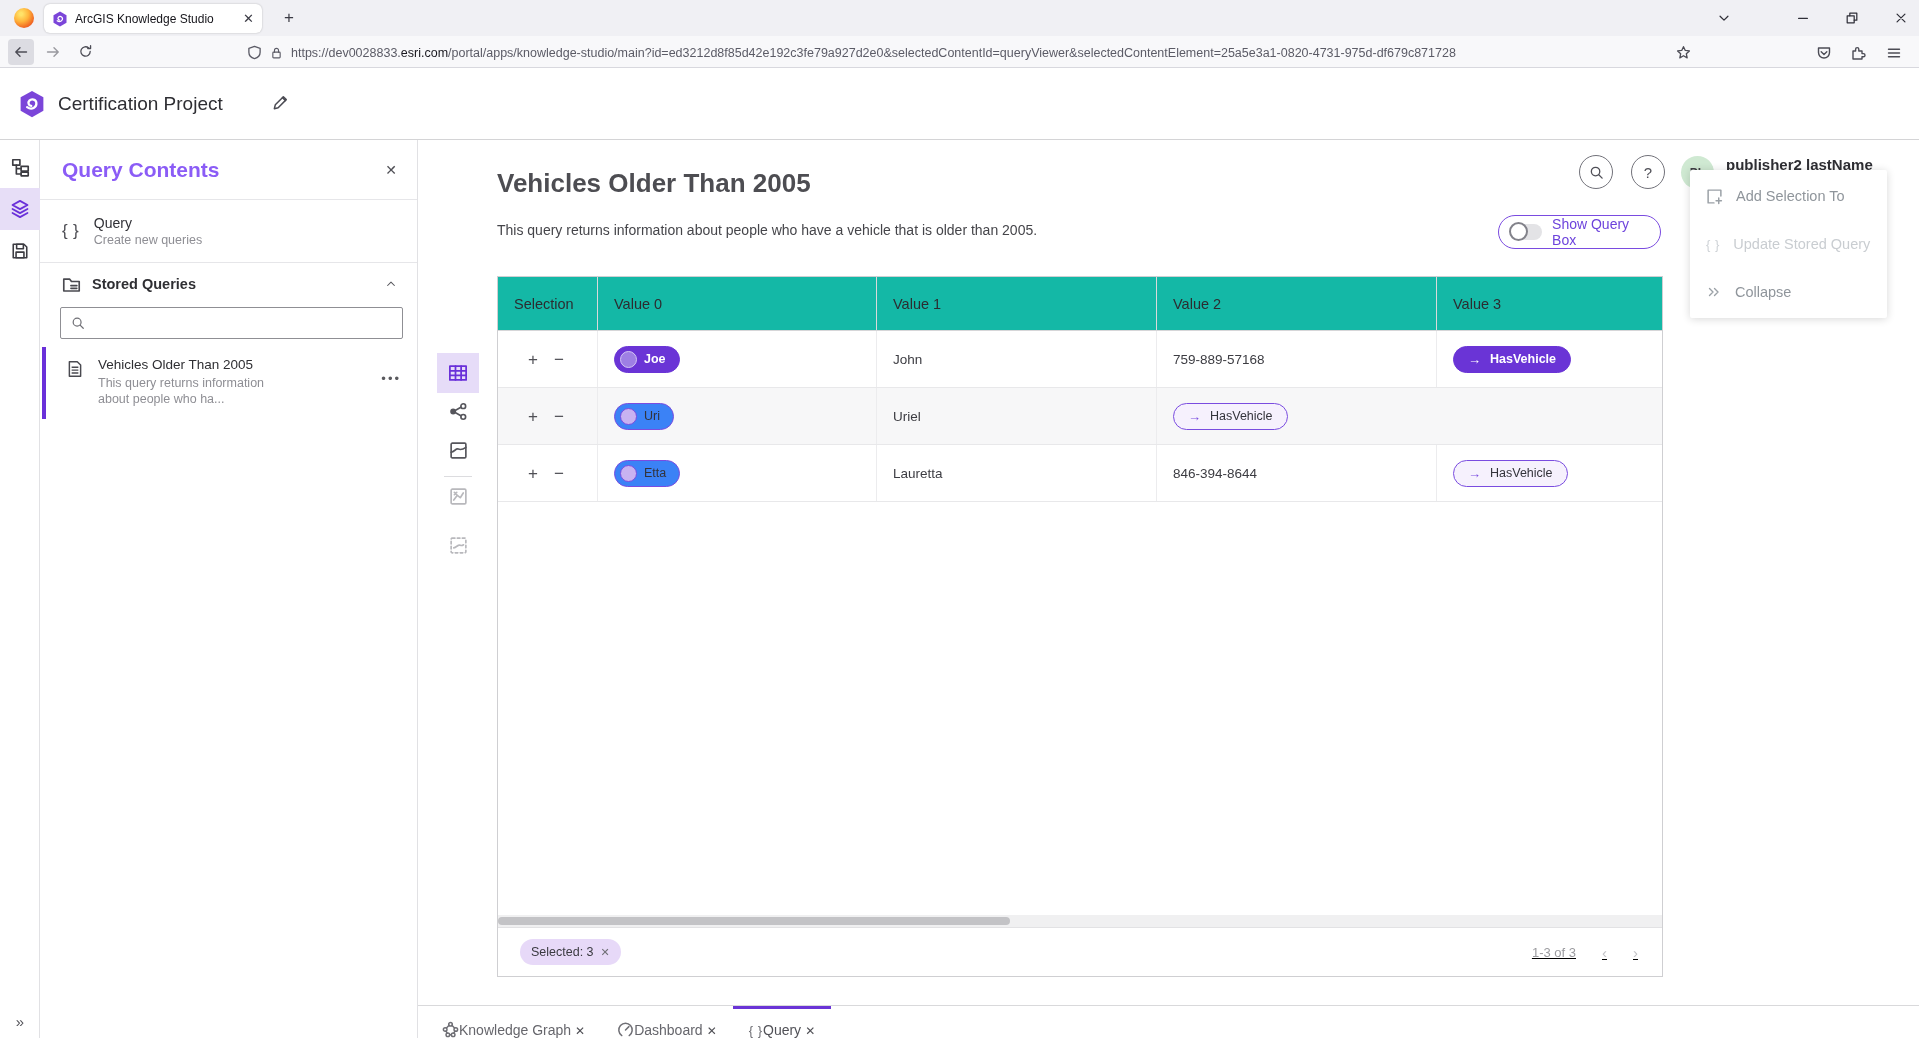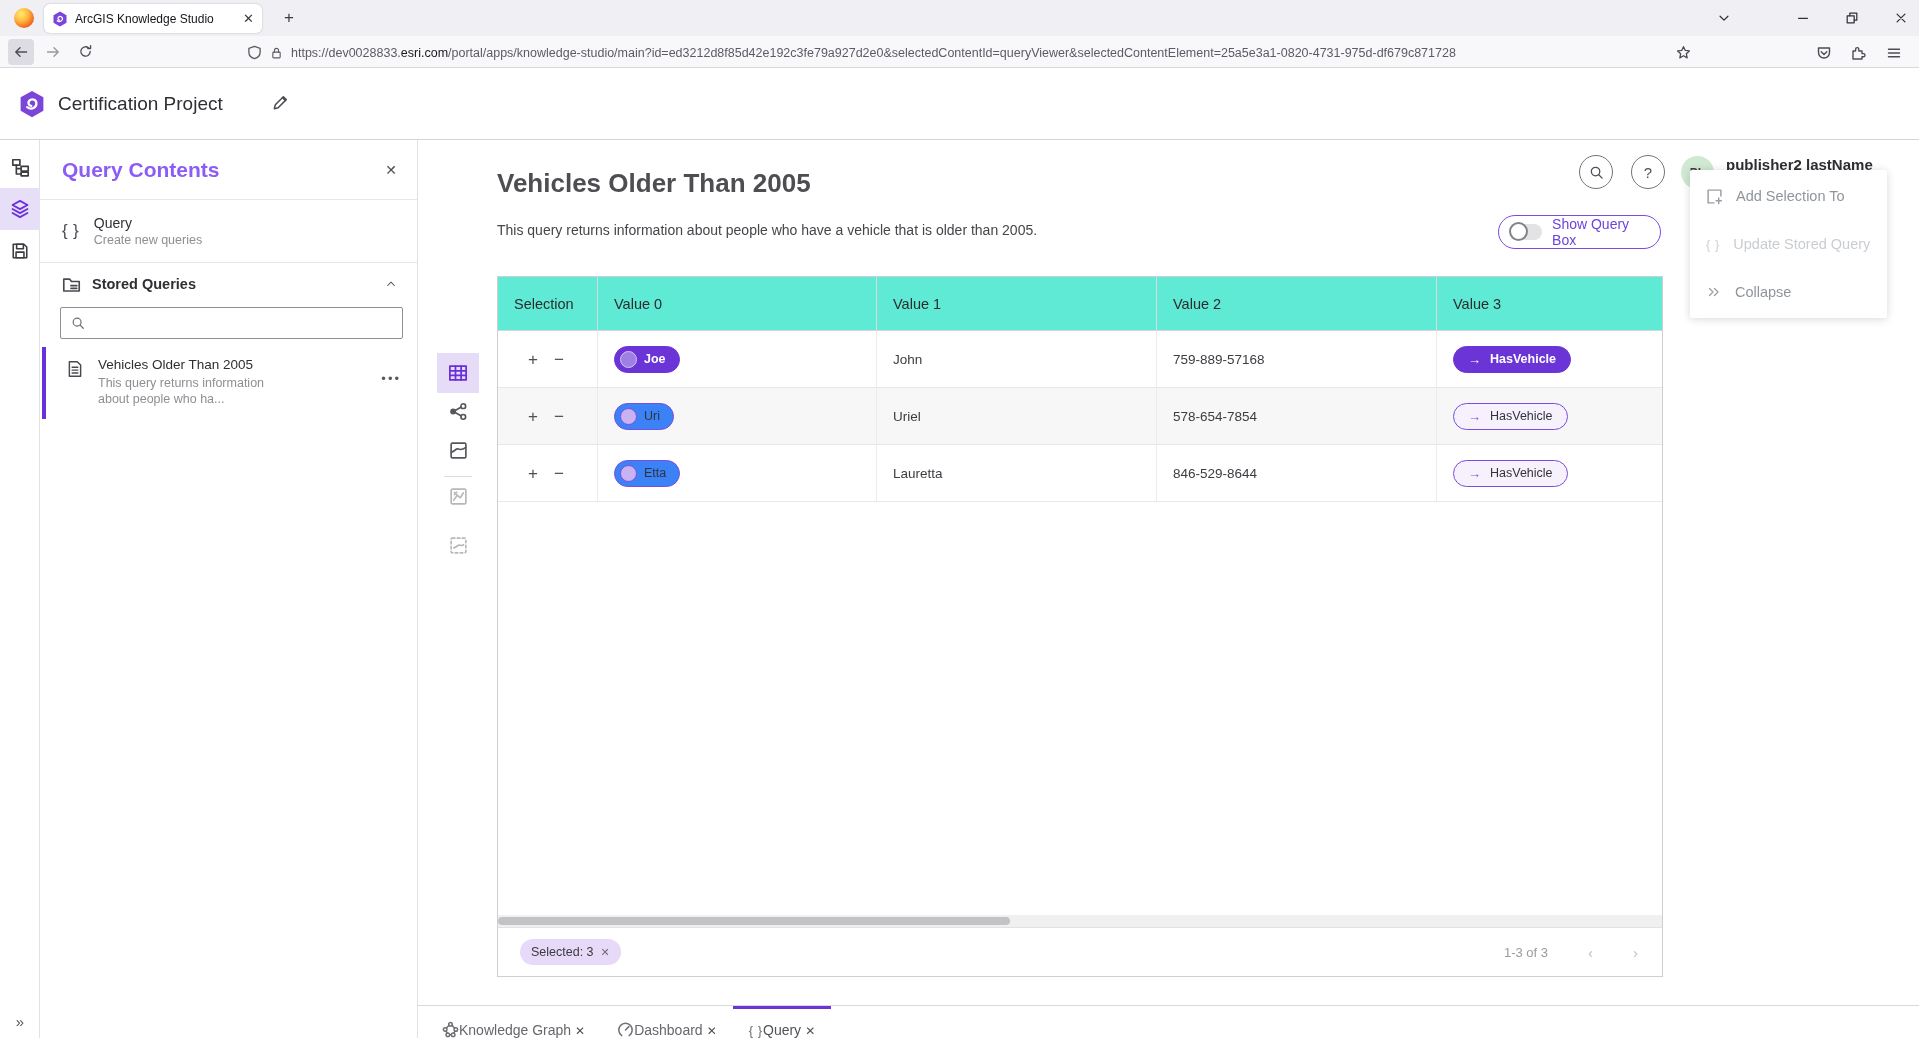--- a/index.html
+++ b/index.html
@@ -78,21 +78,21 @@
   #main-title { position:absolute; left:497px; top:168px; font-size:26px; font-weight:700; color:#4d4d52; }
   #main-desc { position:absolute; left:497px; top:222px; font-size:14px; color:#45454a; }
   #toggle-pill { position:absolute; left:1498px; top:215px; width:163px; height:34px; border:1.5px solid #7a4be0; border-radius:17px; display:flex; align-items:center; padding:0 12px; gap:10px; }
   .switch { width:34px; height:16px; background:#e3e3e6; border-radius:8px; position:relative; }
   .knob { position:absolute; left:-2px; top:-2px; width:19px; height:19px; border-radius:50%; background:#fff; border:2px solid #82828a; }
   #toggle-label { font-size:14px; color:#6d43dc; }
 
   
   #table-card { position:absolute; left:497px; top:276px; width:1166px; height:701px; border:1px solid #cfcfd2; display:flex; flex-direction:column; background:#fff; }
   .tgrid { display:grid; grid-template-columns:100px 279px 280px 280px 1fr; }
-  #thead { height:54px; background:#5eead4; border-bottom:1px solid #d6d6d8; }
+  #thead { height:54px; background:#14b8a6; border-bottom:1px solid #d6d6d8; }
   #thead .th { display:flex; align-items:center; padding-left:16px; font-size:14.5px; color:#2c2c30; border-right:1px solid #d9d9db; }
   #thead .th:last-child { border-right:none; }
   .row { height:57px; border-bottom:1px solid #e8e8ea; }
   .row.alt { background:#f7f7f8; }
   .cell { display:flex; align-items:center; padding-left:16px; font-size:13.5px; color:#3c3c42; border-right:1px solid #ececee; overflow:hidden; }
   .cell:last-child { border-right:none; }
   .cell.selcell { padding-left:30px; gap:16px; }
   .pm { font-size:17px; color:#4f4f55; line-height:1; }
   .entity-pill { display:inline-flex; align-items:center; gap:7px; height:27px; border-radius:14px; padding:0 13px 0 5px; font-size:12.5px;
     border:1px solid #7a4ce0; background:#3b82f6; color:#33333a; }
@@ -103,21 +103,21 @@
   .row.sel .entity-pill { background:#6a34d6; border-color:#6a34d6; color:#fff; font-weight:700; }
   .row.sel .entity-pill .node { background:#9e7fe4; border-color:#d4c6f4; }
   .row.sel .rel-pill { background:#6a34d6; border-color:#6a34d6; color:#fff; font-weight:700; }
   .row.sel .rel-pill .arrow { color:#fff; }
   #tfiller { flex:1; }
   #hscroll { height:12px; background:#f0f0f1; position:relative; }
   #hthumb { position:absolute; left:0; top:2px; width:44%; height:8px; border-radius:4px; background:#c3c3c6; }
   #tfooter { height:49px; border-top:1px solid #e2e2e4; display:flex; align-items:center; padding:0 24px 0 22px; }
   #sel-chip { display:inline-flex; align-items:center; gap:7px; height:26px; border-radius:13px; background:#e7d9f8; padding:0 11px; font-size:12.5px; color:#3a3a40; }
   #sel-chip .x-icon { font-size:11px; color:#6f6f75; }
-  #pag { margin-left:auto; display:flex; align-items:center; gap:40px; }
+  #pag { margin-left:auto; display:flex; align-items:center; gap:26px;text-decoration:underline; }
   #pag-label { font-size:13px; color:#9b9b9f; }
   .pag-chev { color:#c2c2c6; font-size:15px; }
 
   
   #ctx-menu { position:absolute; left:1690px; top:170px; width:197px; background:#fff; border-radius:2px; box-shadow:0 1px 8px rgba(0,0,0,.16); padding:2px 0; }
   .menu-item { height:48px; display:flex; align-items:center; gap:13px; padding:0 16px; font-size:14.5px; color:#8f959b; }
   .menu-item .mi-icon { color:#9aa0a6; display:flex; }
   .menu-item.disabled { color:#c9cdd1; }
   .menu-item.disabled .mi-icon { color:#cfd3d7; }
   .mi-braces { font-size:13px; letter-spacing:1px; }
@@ -393,42 +393,41 @@
           <span class="pm">+</span>
           <span class="pm">−</span>
         </div>
       <div class="cell">
           <span class="entity-pill">
             <span class="node"></span>
             <span>Uri</span>
           </span>
         </div>
       <div class="cell">Uriel</div>
-      <div class="cell">578-654-7854</div>
       <div class="cell">
           <span class="rel-pill">
             <span class="arrow">→</span>
             <span>HasVehicle</span>
           </span>
         </div>
     </div>
 
     <div class="row tgrid">
       <div class="cell selcell">
           <span class="pm">+</span>
           <span class="pm">−</span>
         </div>
       <div class="cell">
           <span class="entity-pill">
             <span class="node"></span>
             <span>Etta</span>
           </span>
         </div>
       <div class="cell">Lauretta</div>
-      <div class="cell">846-529-8644</div>
+      <div class="cell">846-394-8644</div>
       <div class="cell">
           <span class="rel-pill">
             <span class="arrow">→</span>
             <span>HasVehicle</span>
           </span>
         </div>
     </div>
 
     <div id="tfiller"></div>
     <div id="hscroll">

